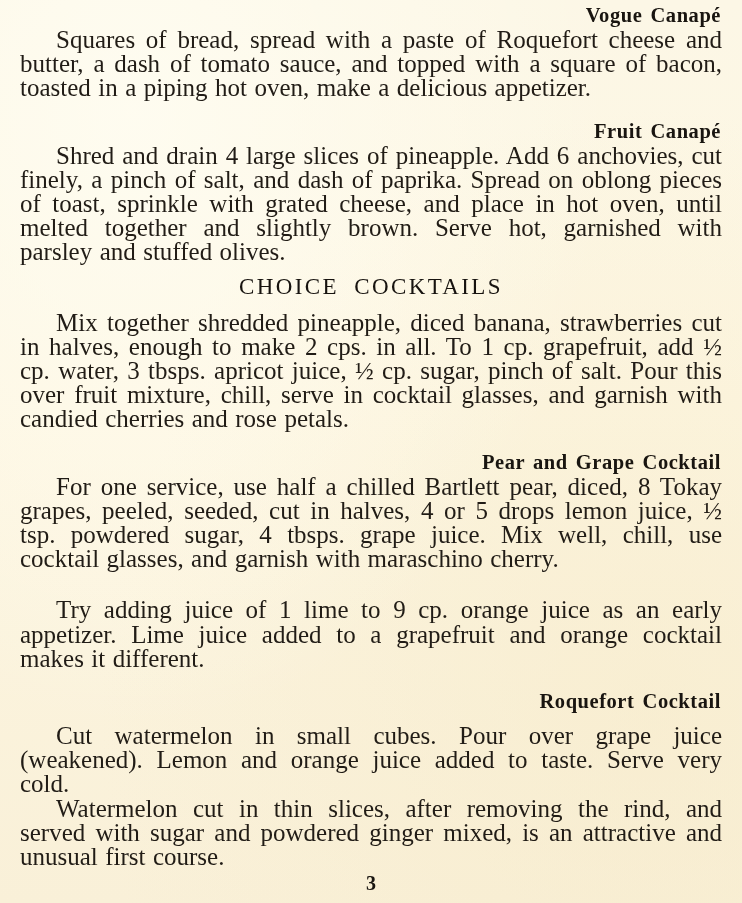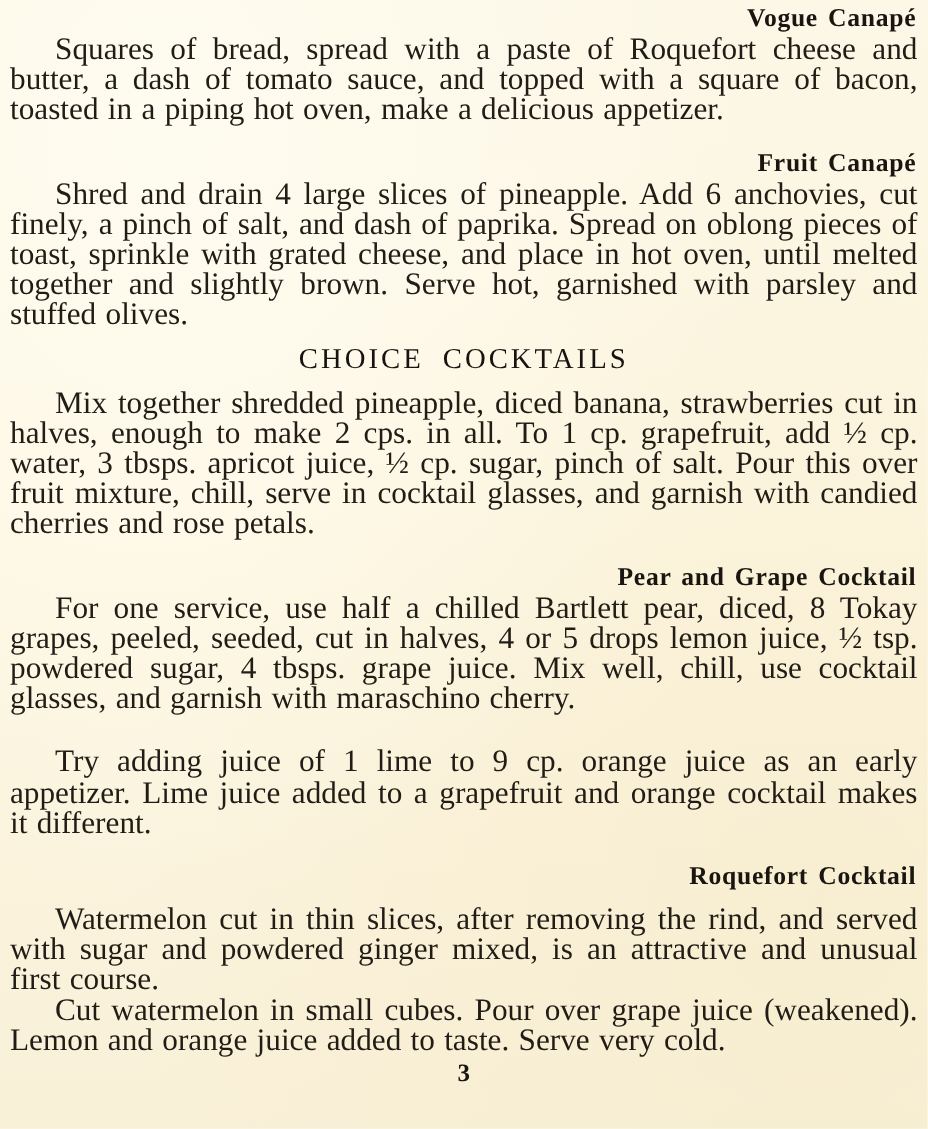--- a/index.html
+++ b/index.html
@@ -12,21 +12,21 @@
     background: #fdf7e3;
     font-family: "Liberation Serif", "DejaVu Serif", serif;
     color: #1c1814;
     overflow: hidden;
   }
   .page {
     position: relative;
     width: 742px;
     height: 903px;
     box-sizing: border-box;
-    padding: 0 8px;
+    padding: 0 20px;
     background:
       radial-gradient(ellipse at 18% 12%, rgba(255,253,242,0.85) 0%, rgba(253,246,224,0) 55%),
       radial-gradient(ellipse at 88% 80%, rgba(246,234,201,0.55) 0%, rgba(253,246,224,0) 60%),
       linear-gradient(180deg, #fcf7e6 0%, #fdf6e1 45%, #f9f0d8 100%);
   }
   .recipe-title {
     text-align: right;
     font-weight: bold;
     font-size: 20.5px;
     line-height: 26px;
@@ -97,19 +97,19 @@
   </div>
 
   <div class="block">
     <div class="lead-gap"></div>
     <p class="body-text gap-after-para">Try adding juice of 1 lime to 9 cp. orange juice as an early appetizer. Lime juice added to a grapefruit and orange cocktail makes it different.</p>
   </div>
 
   <div class="block">
     <h2 class="recipe-title">Roquefort Cocktail</h2>
     <div class="lead-gap"></div>
+    <p class="body-text">Cut watermelon in small cubes.  Pour over grape juice (weakened). Lemon and orange juice added to taste.  Serve very cold.</p>
     <p class="body-text">Watermelon cut in thin slices, after removing the rind, and served with sugar and powdered ginger mixed, is an attractive and unusual first course.</p>
-    <p class="body-text">Cut watermelon in small cubes.  Pour over grape juice (weakened). Lemon and orange juice added to taste.  Serve very cold.</p>
   </div>
 
   <div class="page-number">3</div>
 
 </div>
 
 </body></html>

